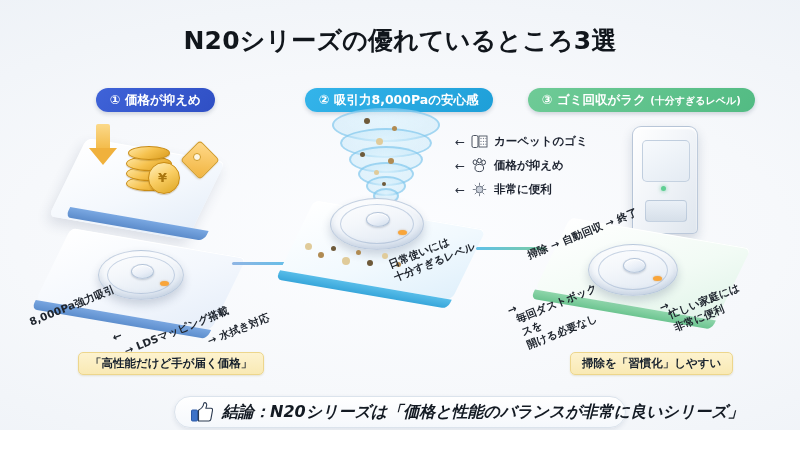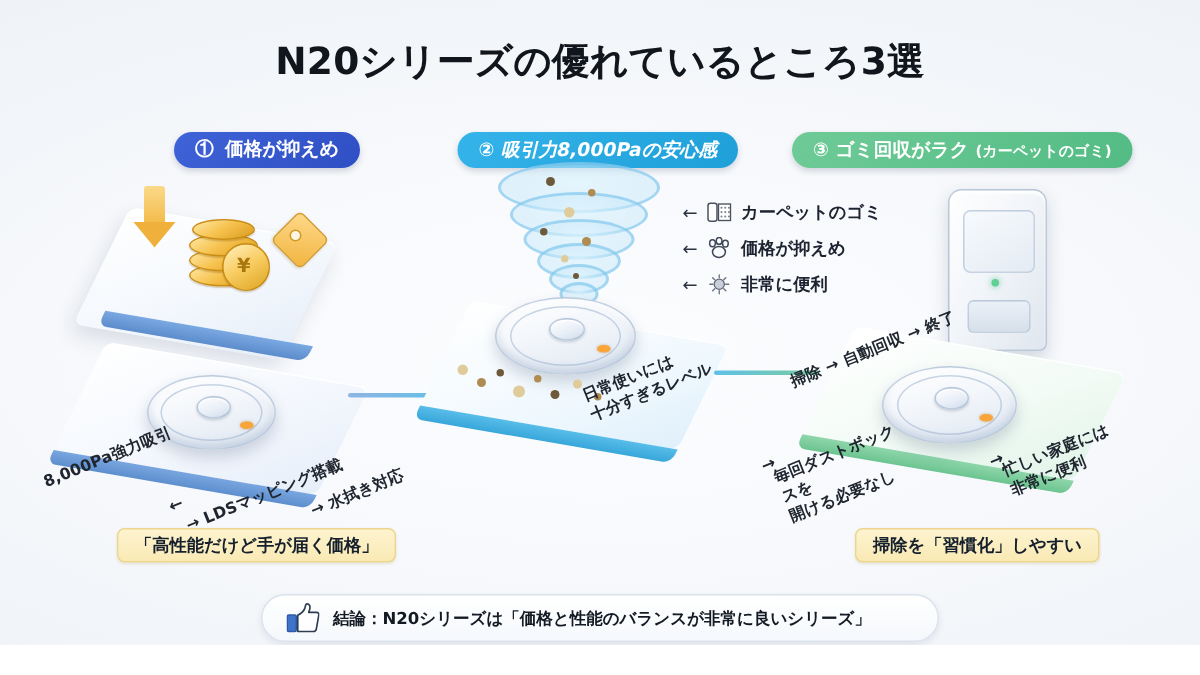--- a/index.html
+++ b/index.html
@@ -49,28 +49,26 @@
     font-size: 12.5px;
     font-weight: 700;
     white-space: nowrap;
     box-shadow: 0 2px 4px rgba(22,40,70,0.18);
   }
   .pill .sub {
     font-size: 10px;
     font-weight: 700;
   }
   #pill-1 {
-    left: 116px; top: 88px;
+    left: 96px; top: 88px;
     background: linear-gradient(135deg, #3f63d8 0%, #2f4fc4 100%);
-    font-family: Liberation Mono, monospace;
   }
   #pill-2 {
     left: 305px; top: 88px;
     background: linear-gradient(135deg, #34b4ea 0%, #1e9fd8 100%);
-    font-style: italic;
   }
   #pill-3 {
     left: 528px; top: 88px;
     background: linear-gradient(135deg, #6fcb97 0%, #52bb83 100%);
   }
 
   
   .platform {
     position: absolute;
     transform: skewX(-26deg) skewY(9deg);
@@ -328,24 +326,25 @@
     padding: 0 16px;
     box-sizing: border-box;
   }
   .thumb-icon {
     flex: 0 0 auto;
     width: 22px; height: 20px;
     margin-right: 9px;
     position: relative;
   }
   .conclusion-text {
-    font-size: 11px;
+    font-size: 16px;
     font-weight: 700;
     color: #131a23;
     white-space: nowrap;
+    font-style: italic;
   }
 </style>
 </head>
 <body>
 
 <div id="stage">
 
   <div class="page-title">N20シリーズの優れているところ3選</div>
 
   <div class="pill" id="pill-1">
@@ -494,21 +493,21 @@
     <div>日常使いには</div>
     <div>十分すぎるレベル</div>
   </div>
 
 
   <div class="connector" style="left:476px;top:247px;width:70px;height:3px;background:linear-gradient(90deg,#5fc0e8 0%,#7ccda0 100%);border-radius:2px;"></div>
 
   <div class="pill" id="pill-3">
     <span>③</span>
     <span>ゴミ回収がラク</span>
-    <span class="sub">(カーペットのゴミ)</span>
+    <span class="sub">(十分すぎるレベル)</span>
   </div>
 
   <div class="dock">
     <div class="tower"></div>
     <div class="panel"></div>
     <div class="slot"></div>
     <div class="led" style="left:29px;top:60px;width:5px;height:5px;"></div>
   </div>
 
   <div class="platform" id="plat-3">

